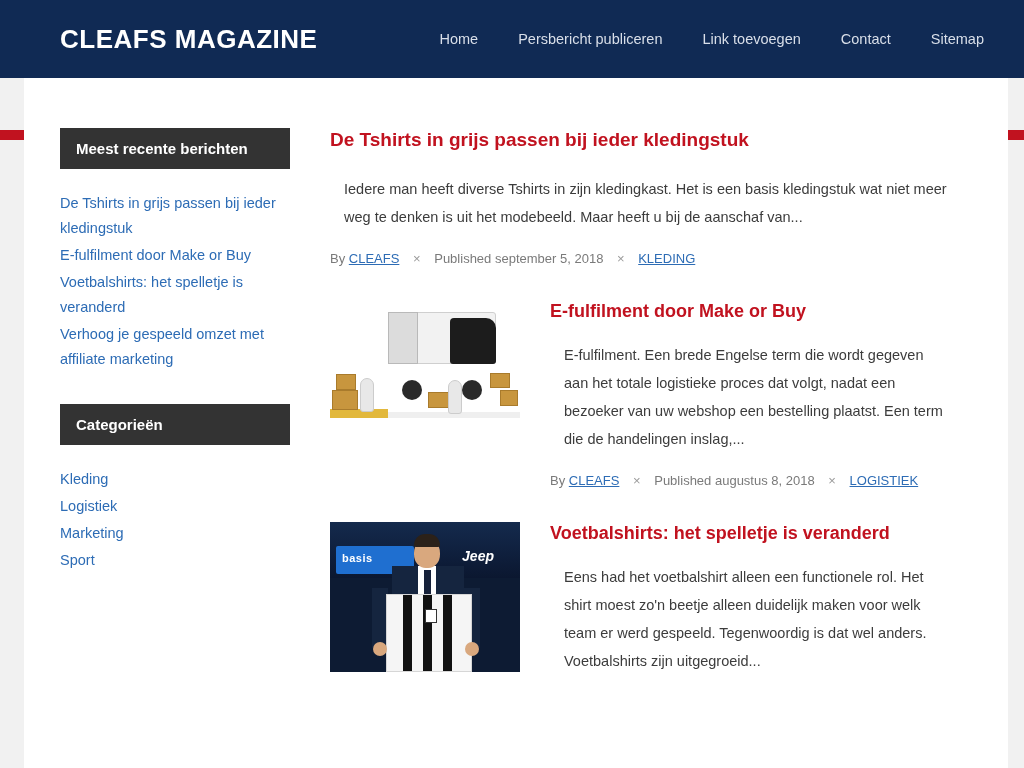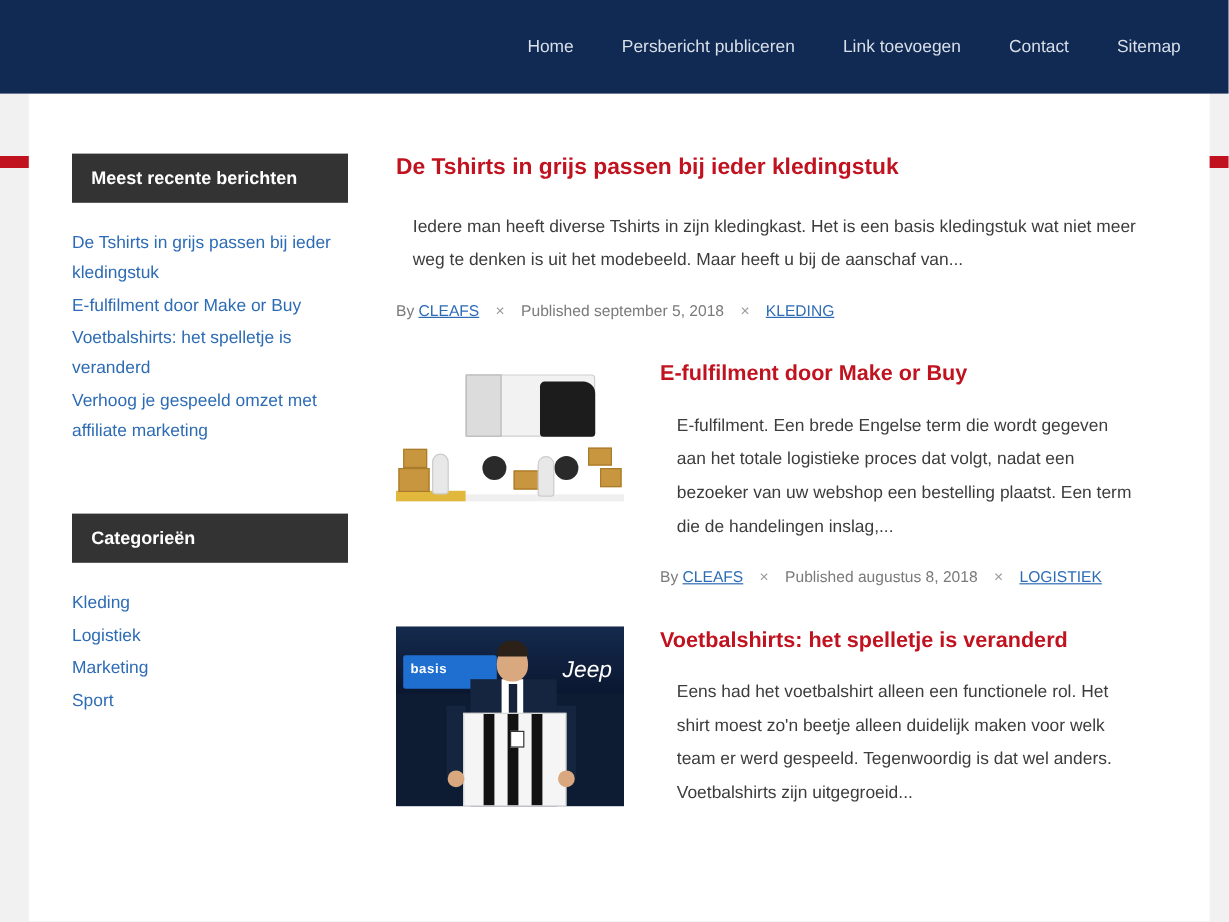--- a/index.html
+++ b/index.html
@@ -87,21 +87,21 @@
   .sidebar { width: 230px; flex: 0 0 230px; }
 
   .widget-title {
     background: #333333;
     color: #ffffff;
     font-size: 15px;
     font-weight: bold;
     padding: 12px 16px;
     margin: 0 0 22px 0;
   }
-  .widget + .widget { margin-top: 56px; }
+  .widget + .widget { margin-top: 32px; }
 
   .link-list { list-style: none; margin: 0; padding: 0; }
   .link-list li { margin-bottom: 2px; }
   .link-list a {
     color: #2d6cb5;
     font-size: 14.5px;
     line-height: 25px;
     text-decoration: none;
   }
 
@@ -207,22 +207,22 @@
   }
   .art-football .banner {
     position: absolute; left: 6px; top: 24px; width: 78px; height: 28px;
     background: #1f6fd0; border-radius: 2px;
   }
   .art-football .banner-txt {
     position: absolute; left: 12px; top: 30px; color: #fff;
     font-size: 11px; font-weight: bold; letter-spacing: .5px;
   }
   .art-football .jeep {
-    position: absolute; right: 10px; top: 26px; color: #ffffff;
-    font-size: 19px; font-weight: normal; font-style: italic;
+    position: absolute; right: 26px; top: 26px; color: #ffffff;
+    font-size: 14px; font-weight: bold; font-style: italic;
   }
   .art-football .head {
     position: absolute; left: 84px; top: 16px; width: 26px; height: 30px;
     background: #d9a87e; border-radius: 50% 50% 45% 45%;
   }
   .art-football .hair {
     position: absolute; left: 84px; top: 12px; width: 26px; height: 13px;
     background: #2b2119; border-radius: 13px 13px 2px 2px;
   }
   .art-football .suit {
@@ -266,20 +266,21 @@
 </style>
 </head>
 <body>
 
 <div id="page">
 
   <div class="accent-bar"></div>
   <div class="sheet"></div>
 
   <div class="site-header">
+    <div class="site-title">CLEAFS MAGAZINE</div>
     <div class="main-nav">
       <a href="#">Home</a>
       <a href="#">Persbericht publiceren</a>
       <a href="#">Link toevoegen</a>
       <a href="#">Contact</a>
       <a href="#">Sitemap</a>
     </div>
   </div>
 
   <div class="content-wrap">

